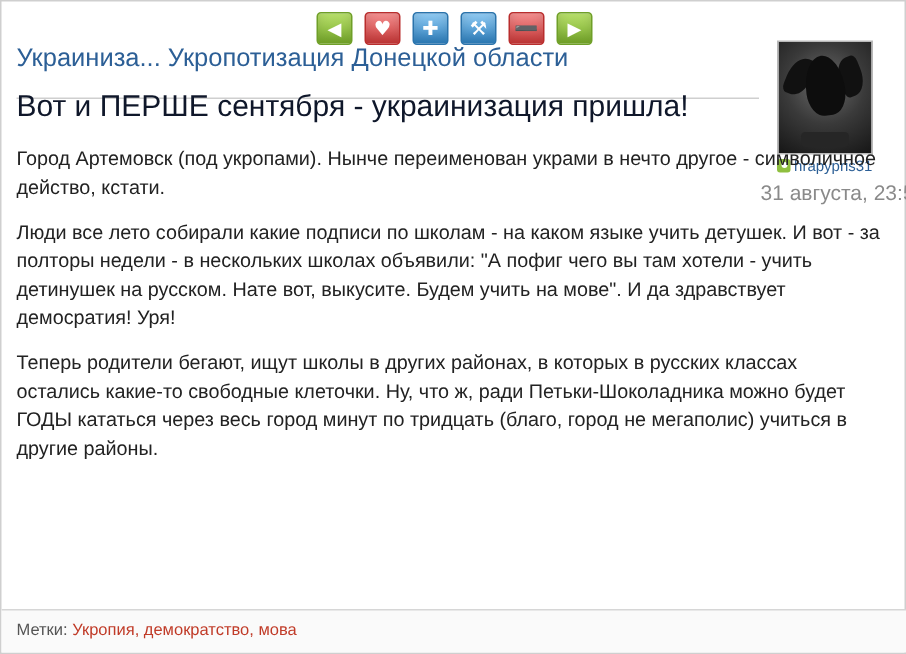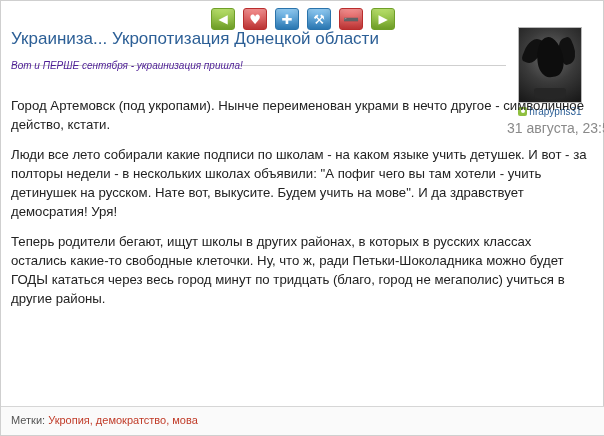--- a/index.html
+++ b/index.html
@@ -167,24 +167,23 @@
     white-space: nowrap;
     text-align: center;
   }
 
   
   .post-title {
     position: absolute;
     top: 59px;
     left: 10px;
     width: 500px;
-    font-size: 10px;
-    color: #4c1d95;
-    white-space: nowrap;
-    font-style: italic;
+    font-size: 20px;
+    color: #0f172a;
+    white-space: nowrap;
   }
   .post-body {
     position: absolute;
     top: 95px;
     left: 10px;
     width: 576px;
     font-size: 13.2px;
     line-height: 19px;
     color: #222222;
   }

